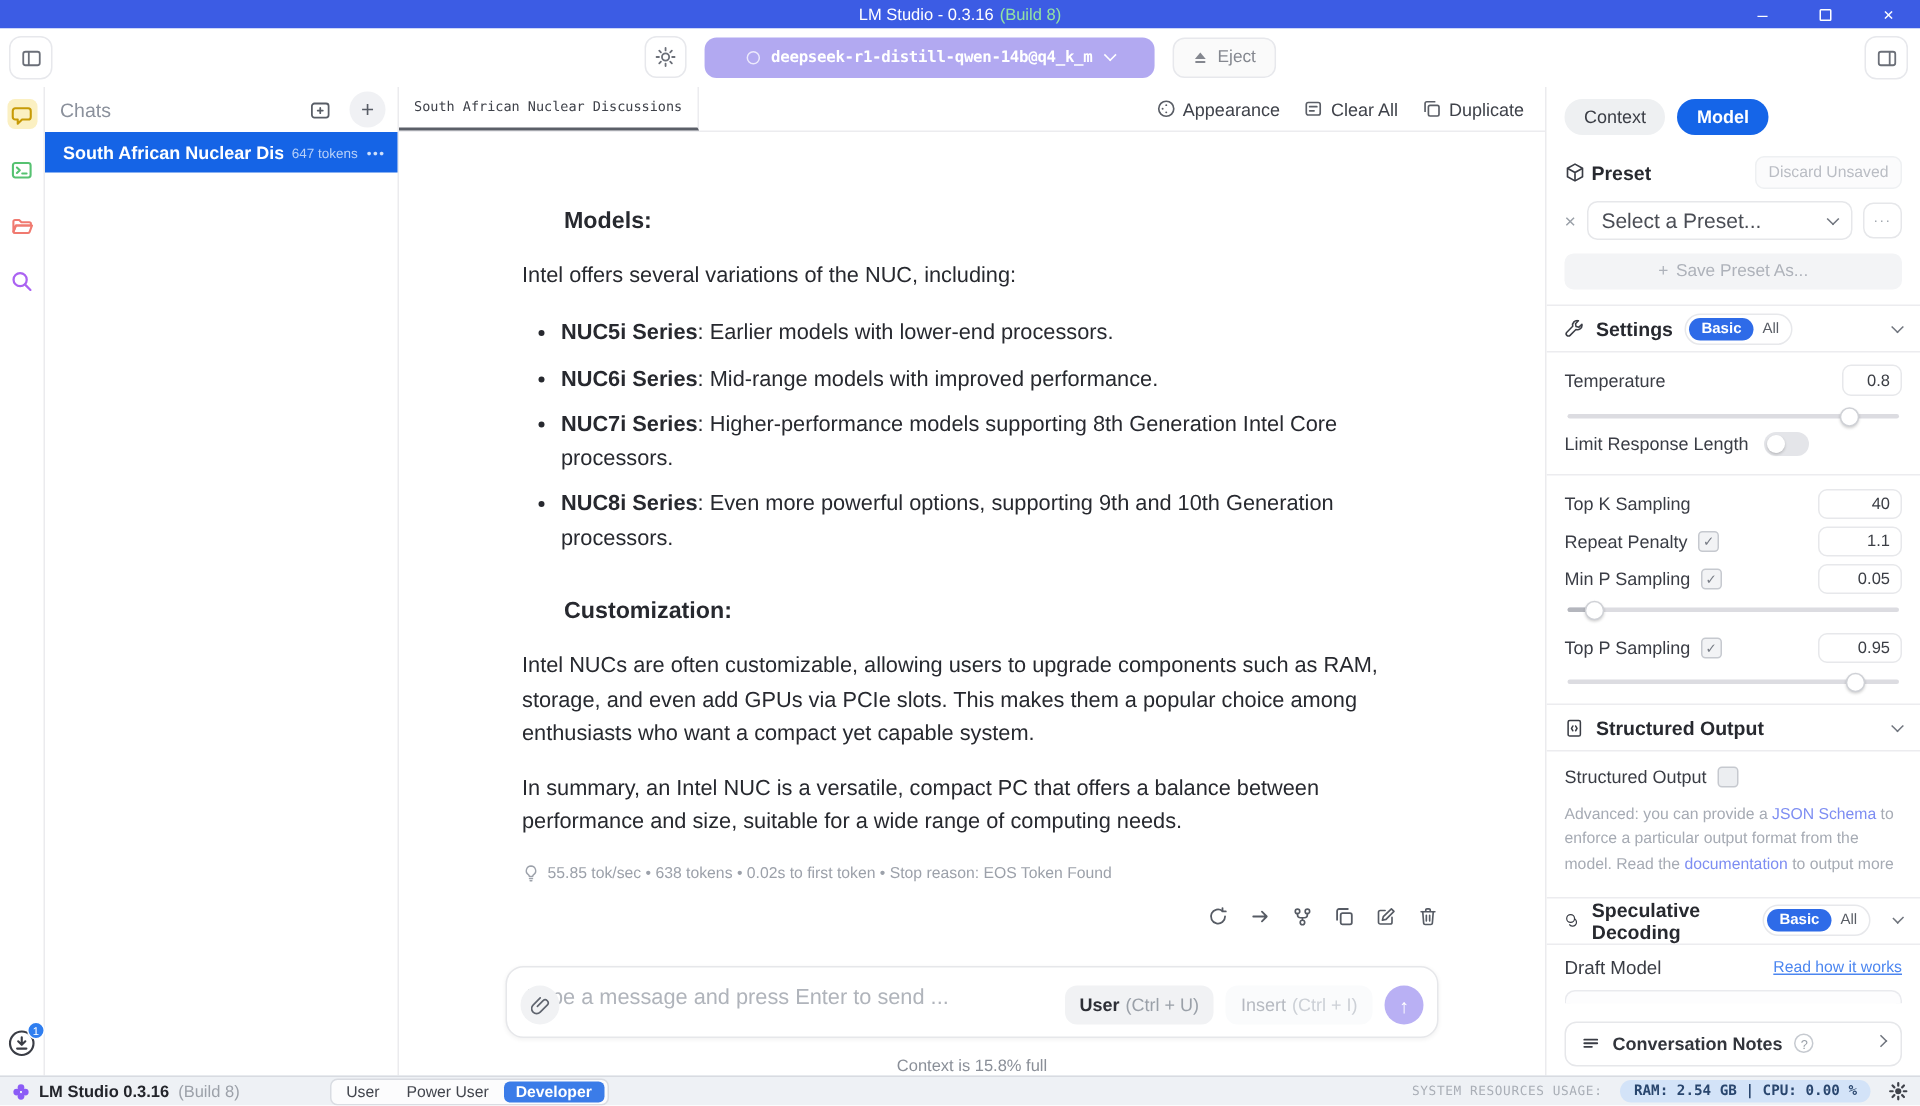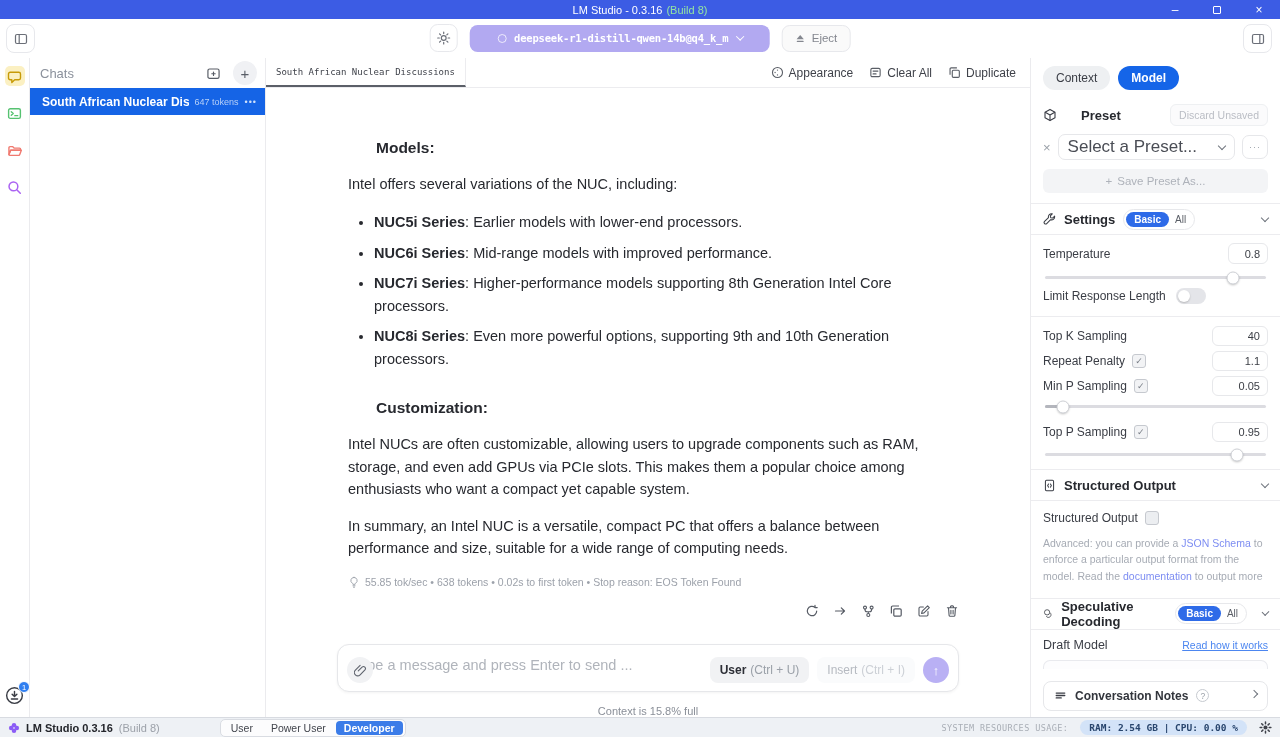--- a/index.html
+++ b/index.html
@@ -94,26 +94,26 @@
 
   .sec-header { height:31px; display:flex; align-items:center; gap:8px; padding:0 12px; }
   .sec-title { font-size:13px; font-weight:700; color:#27292f; }
   .sec-header .sp { flex:1; }
   .chev { width:6px; height:6px; border-right:1.5px solid #6f747d; border-bottom:1.5px solid #6f747d; transform:rotate(45deg); margin-top:-3px; }
   .chev.right { transform:rotate(-45deg); }
   .bordered-top { border-top:1px solid #ececef; }
   .hdr-line { border-bottom:1px solid #ececef; }
 
   .preset-body { padding:0 12px; }
-  .preset-head { display:flex; align-items:center; gap:24px; height:28px; margin-top:2px;text-align:center; }
+  .preset-head { display:flex; align-items:center; gap:4px; height:28px; margin-top:2px;text-align:center; }
   .preset-head .sp { flex:1; }
   .discard-btn { font-size:10.5px; color:#babdc4; background:#fbfbfc; border:1px solid #eef0f2; border-radius:6px; padding:4px 8px; }
   .select-row { display:flex; align-items:center; gap:7px; margin-top:5px; }
   .xicon { color:#9aa0a8; font-size:13px; }
-  .select-box { flex:1; height:26px; border:1px solid #e6e7ea; border-radius:7px; display:flex; align-items:center; padding:0 9px; font-size:17px; color:#4a4d55; }
+  .select-box { flex:1; height:26px; border:1px solid #e6e7ea; border-radius:7px; display:flex; align-items:center; padding:0 9px; font-size:14px; color:#4a4d55; }
   .select-box .sp { flex:1; }
   .more-btn { width:26px; height:24px; border:1px solid #e6e7ea; border-radius:7px; display:flex; align-items:center; justify-content:center; color:#9aa0a8; font-size:9px; letter-spacing:1px; }
   .saveas-btn { height:24px; margin:9px 0 10px; background:#f3f4f6; border-radius:6px; display:flex; align-items:center; justify-content:center; gap:5px; font-size:11.5px; color:#aeb2ba; }
 
   .seg { display:flex; align-items:center; border:1px solid #e7e8eb; border-radius:11px; padding:2px; background:#fff; }
   .seg .on { background:#2e6be8; color:#fff; font-size:10px; font-weight:600; border-radius:8px; padding:2px 8px; }
   .seg .off { color:#5a5e66; font-size:10px; padding:2px 6px; }
 
   .settings-body { padding:8px 12px 12px; }
   .row { display:flex; align-items:center; }

